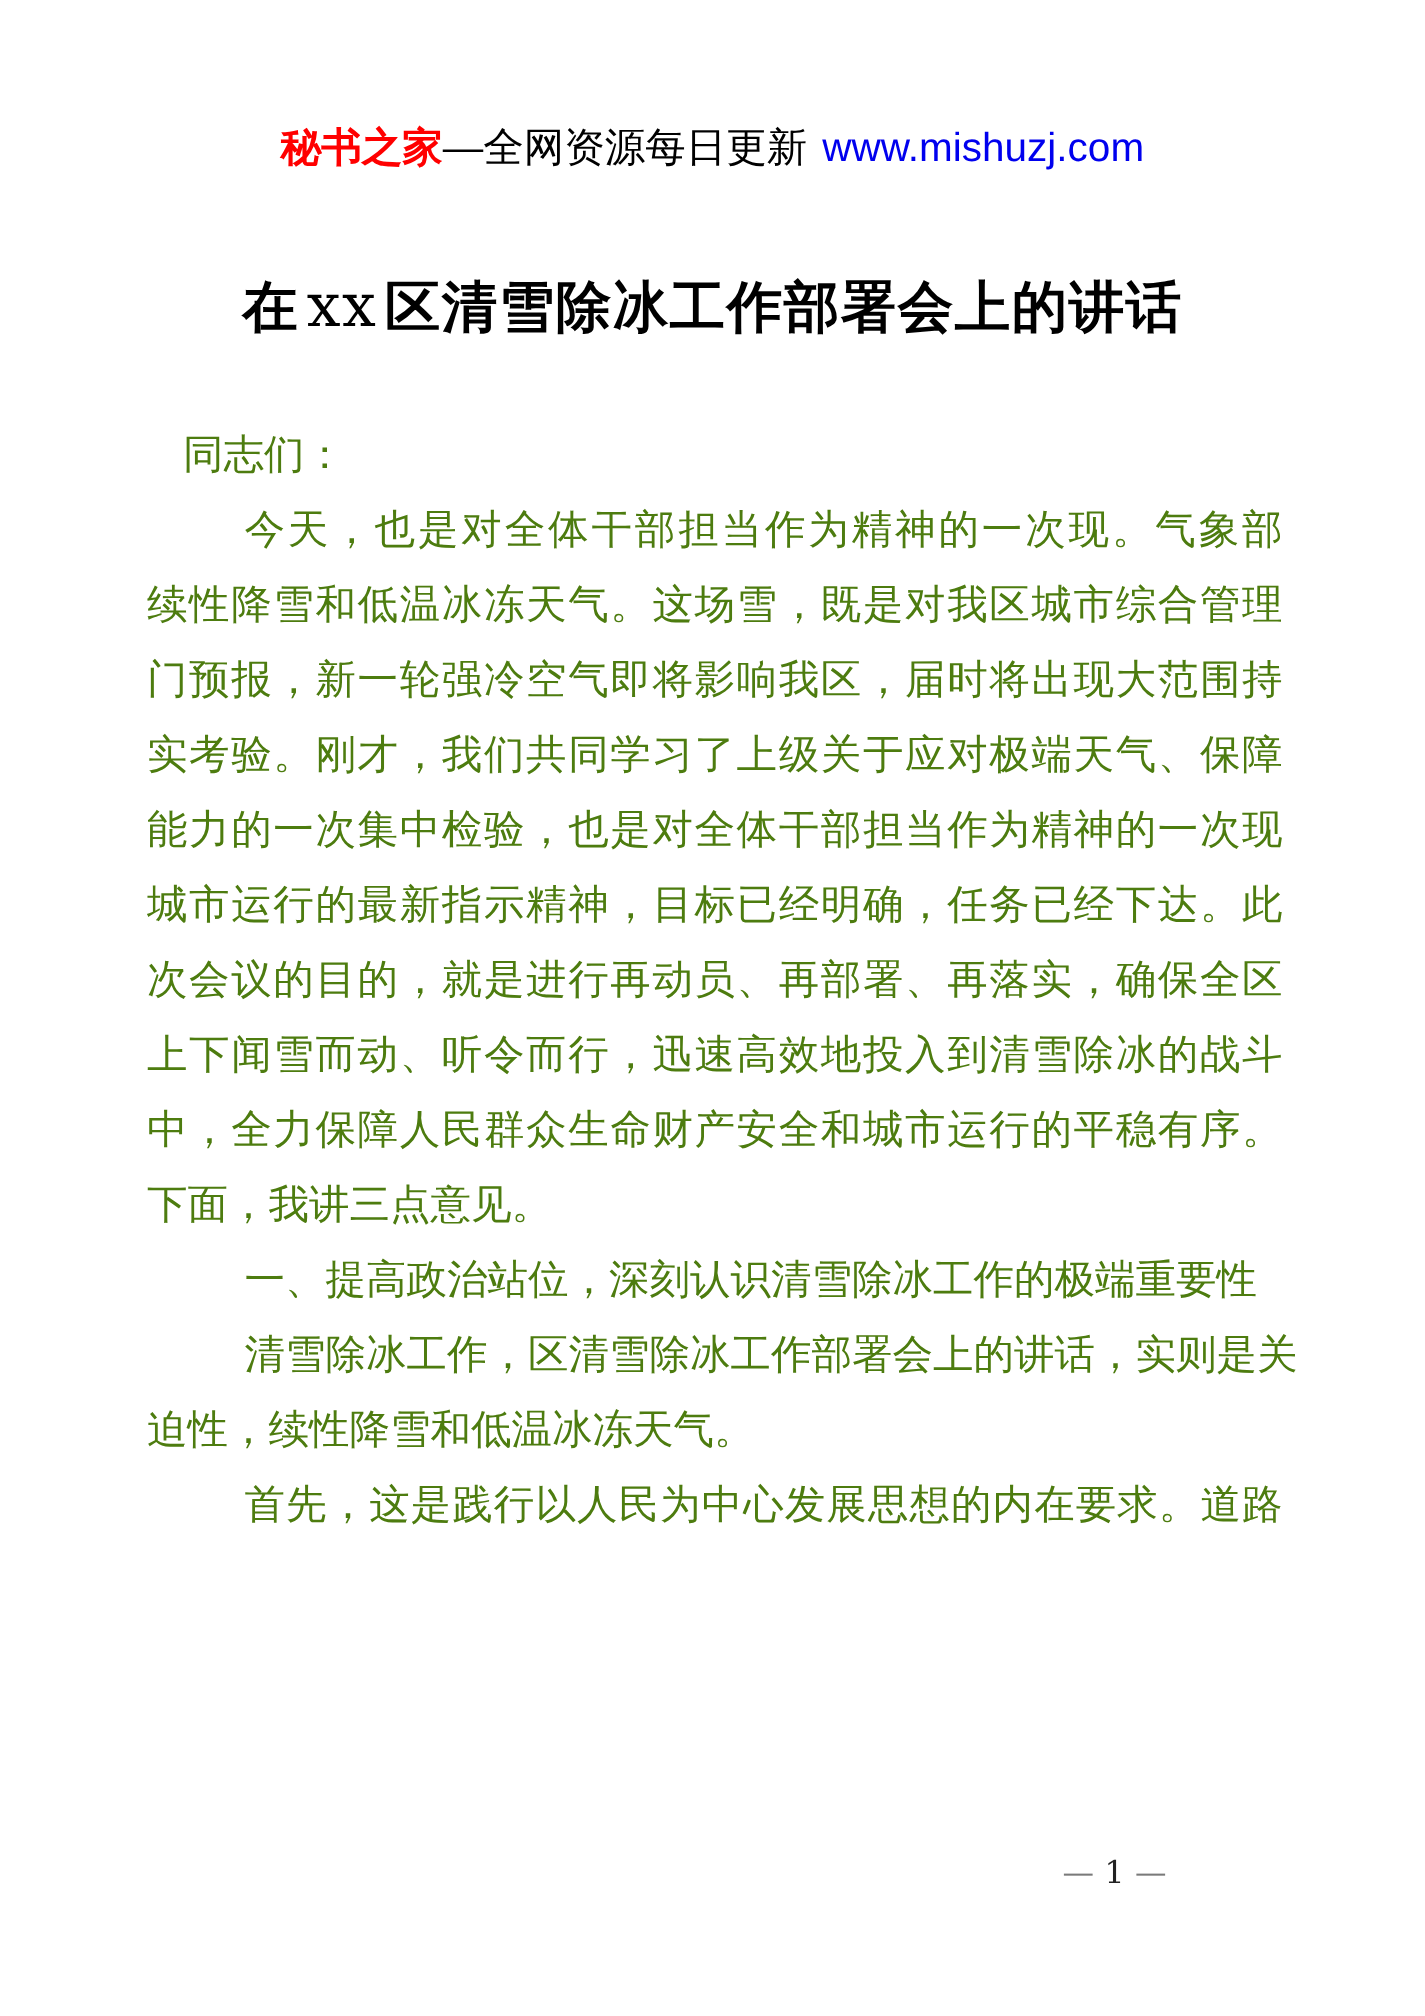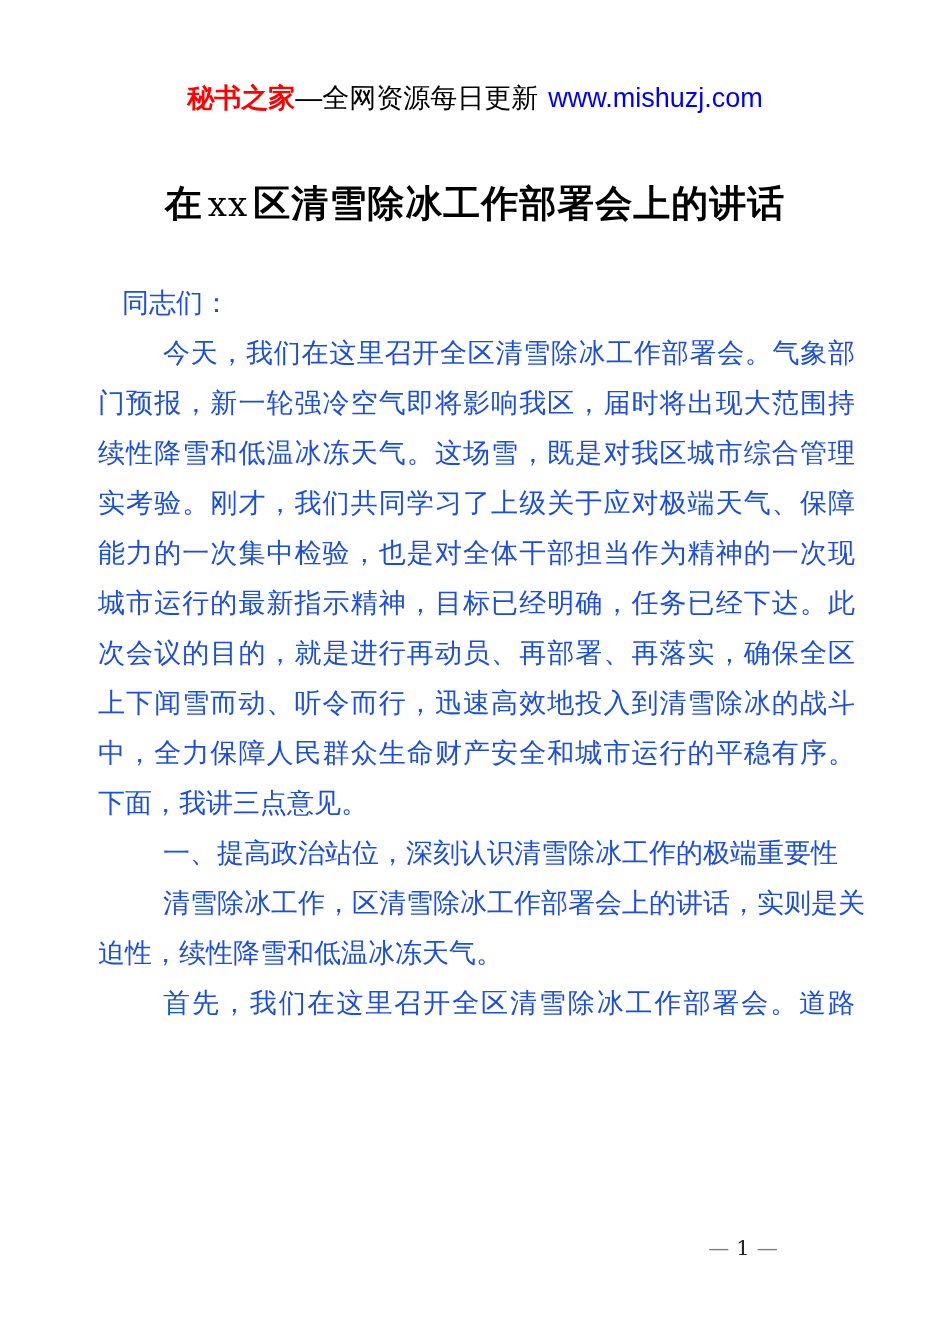--- a/index.html
+++ b/index.html
@@ -52,39 +52,39 @@
     font-size: 37px;
     font-weight: 600;
     letter-spacing: 1px;
     line-height: 52px;
     white-space: nowrap;
   }
   .doc-title .xx {
     font-family: "DejaVu Serif", "Liberation Serif", serif;
     font-weight: 400;
     padding: 0 5px;
-    font-size: 34px;
+    font-size: 40px;
   }
 
   
   .body-text {
     position: absolute;
     top: 278px;
     left: 98px;
     width: 757px;
   }
   .line {
     height: 50px;
     line-height: 50px;
     font-size: 27px;
     text-align: justify;
     text-align-last: justify;
     text-justify: inter-character;
     white-space: nowrap;
-    color: #1d4ed8;
+    color: #4d7c0f;
   }
   .line.last {
     text-align-last: left;
   }
   .line.indent {
     text-indent: 65px;
   }
   .line.greet {
     text-indent: 24px;
   }
@@ -117,33 +117,33 @@
   <div class="banner">
     <span class="brand">秘书之家</span><span class="tagline">—全网资源每日更新</span><span class="url">www.mishuzj.com</span>
   </div>
 
   <div class="doc-title">
     <span>在</span><span class="xx">xx</span><span>区清雪除冰工作部署会上的讲话</span>
   </div>
 
   <div class="body-text">
       <div class="line greet last">同志们：</div>
-      <div class="line indent">今天，我们在这里召开全区清雪除冰工作部署会。气象部</div>
+      <div class="line indent">今天，也是对全体干部担当作为精神的一次现。气象部</div>
+      <div class="line">续性降雪和低温冰冻天气。这场雪，既是对我区城市综合管理</div>
       <div class="line">门预报，新一轮强冷空气即将影响我区，届时将出现大范围持</div>
-      <div class="line">续性降雪和低温冰冻天气。这场雪，既是对我区城市综合管理</div>
       <div class="line">实考验。刚才，我们共同学习了上级关于应对极端天气、保障</div>
       <div class="line">能力的一次集中检验，也是对全体干部担当作为精神的一次现</div>
       <div class="line">城市运行的最新指示精神，目标已经明确，任务已经下达。此</div>
       <div class="line">次会议的目的，就是进行再动员、再部署、再落实，确保全区</div>
       <div class="line">上下闻雪而动、听令而行，迅速高效地投入到清雪除冰的战斗</div>
       <div class="line">中，全力保障人民群众生命财产安全和城市运行的平稳有序。</div>
       <div class="line last">下面，我讲三点意见。</div>
       <div class="line indent last heading">一、提高政治站位，深刻认识清雪除冰工作的极端重要性</div>
       <div class="line indent">清雪除冰工作，区清雪除冰工作部署会上的讲话，实则是关</div>
       <div class="line last">迫性，续性降雪和低温冰冻天气。</div>
-      <div class="line indent">首先，我们在这里召开全区清雪除冰工作部署会。道路</div>
+      <div class="line indent">首先，这是践行以人民为中心发展思想的内在要求。道路</div>
     </div>
 
   <div class="page-number">
     <span class="dash">—</span><span>1</span><span class="dash">—</span>
   </div>
 
 </div>
 
 </body></html>

